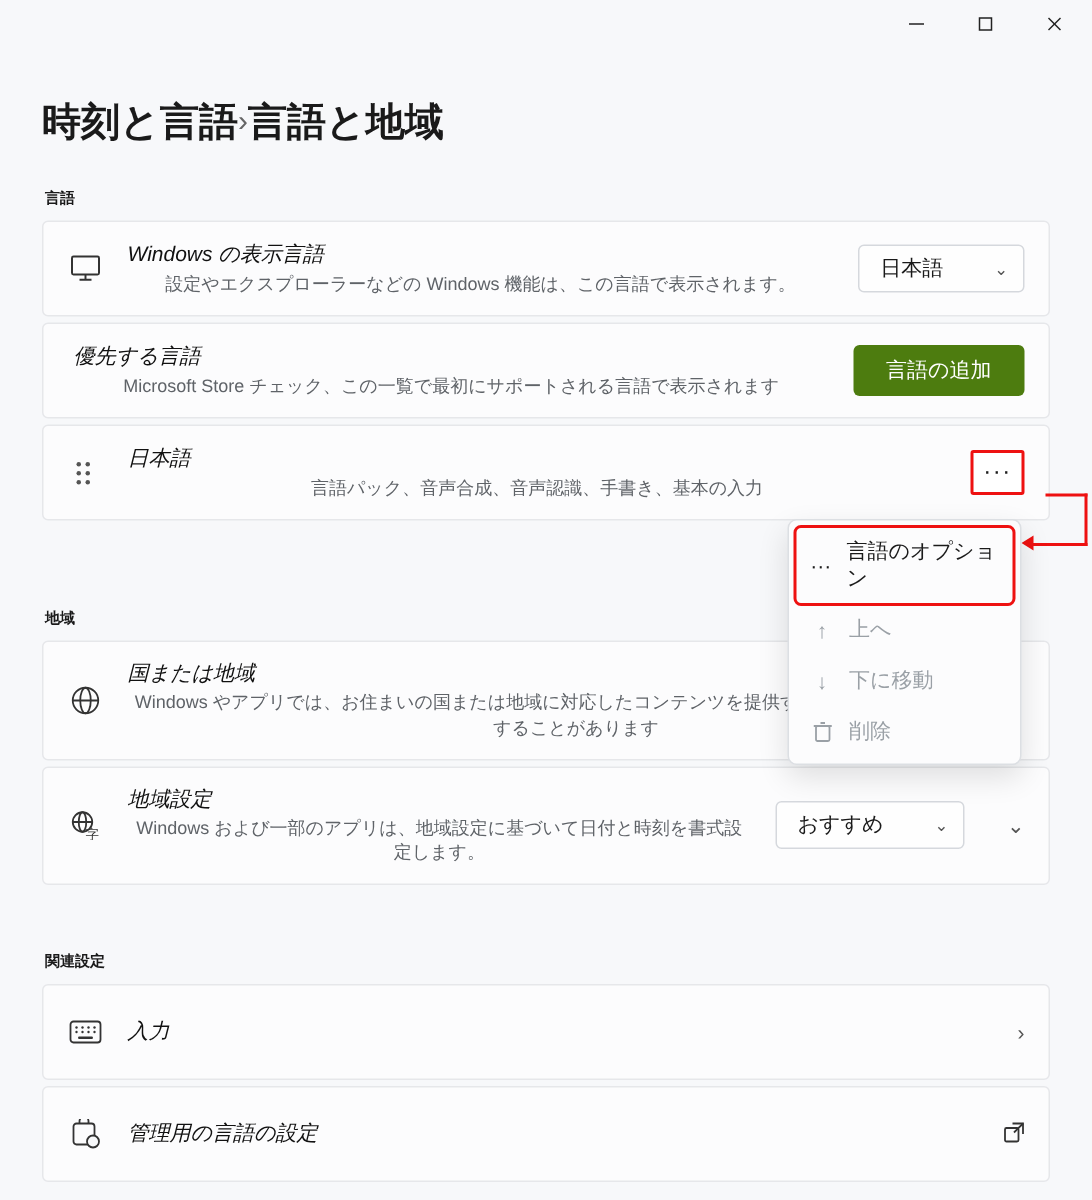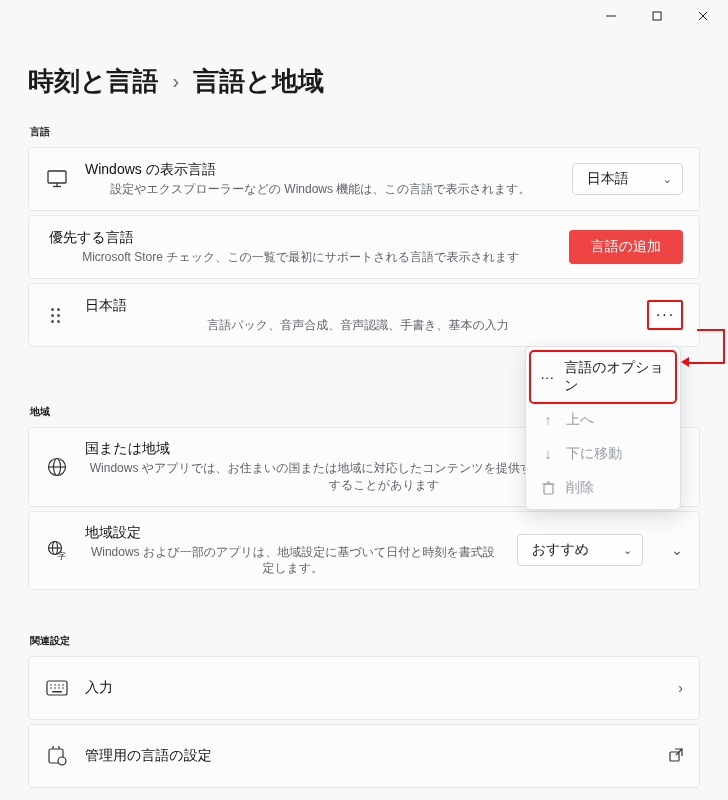--- a/index.html
+++ b/index.html
@@ -21,21 +21,21 @@
     padding-right: 2px;
   }
   .titlebar-btn {
     width: 46px; height: 30px;
     display: flex; align-items: center; justify-content: center;
     font-size: 12px;
   }
   .titlebar-btn svg { width: 10px; height: 10px; }
   .content { padding: 8px 28px 0 28px; }
   .breadcrumb {
-    display: flex; align-items: center; gap: 14px;
+    display: flex; align-items: center; 
     font-size: 26px; font-weight: 600; margin-bottom: 26px;
     margin-top: 24px;
   }
   .breadcrumb .parent { font-weight: 600; color: #1a1a1a; }
   .breadcrumb .chev { font-weight: 400; color: #666; font-size: 20px; }
   .breadcrumb .current { font-weight: 700; }
   .section-heading {
     font-size: 10px; font-weight: 600; margin: 6px 0 8px 2px;
   }
   .card {
@@ -47,33 +47,33 @@
     align-items: center;
     padding: 12px 16px;
     gap: 16px;
     min-height: 64px;
   }
   .card .icon-slot {
     width: 24px; flex: 0 0 24px; display:flex; align-items:center; justify-content:center;
     color: #323232;
   }
   .card .text-col { flex: 1; }
-  .card .title { font-size: 14px; font-weight: 400; color:#111; }
+  .card .title { font-size: 14px; font-weight: 400; color:#111;font-style:italic; }
   .card .sub { font-size: 12px; color: #5f6368; margin-top: 2px; line-height:1.4;text-align:center; }
   .dropdown {
     border: 1px solid #d5d8dd;
     background: #fefefe;
     border-radius: 4px;
     padding: 6px 10px 6px 14px;
     display:flex; align-items:center; gap:34px;
     font-size:14px;
   }
   .dropdown .chev-d { font-size:11px; color:#555; }
   .btn-primary {
-    background: #ef4444;
+    background: #4d7c0f;
     color: #fff;
     border: none;
     border-radius: 4px;
     padding: 8px 22px;
     font-size: 14px;
   }
   .more-btn {
     border: 2px solid #e11;
     border-radius: 2px;
     width: 36px; height: 30px;

